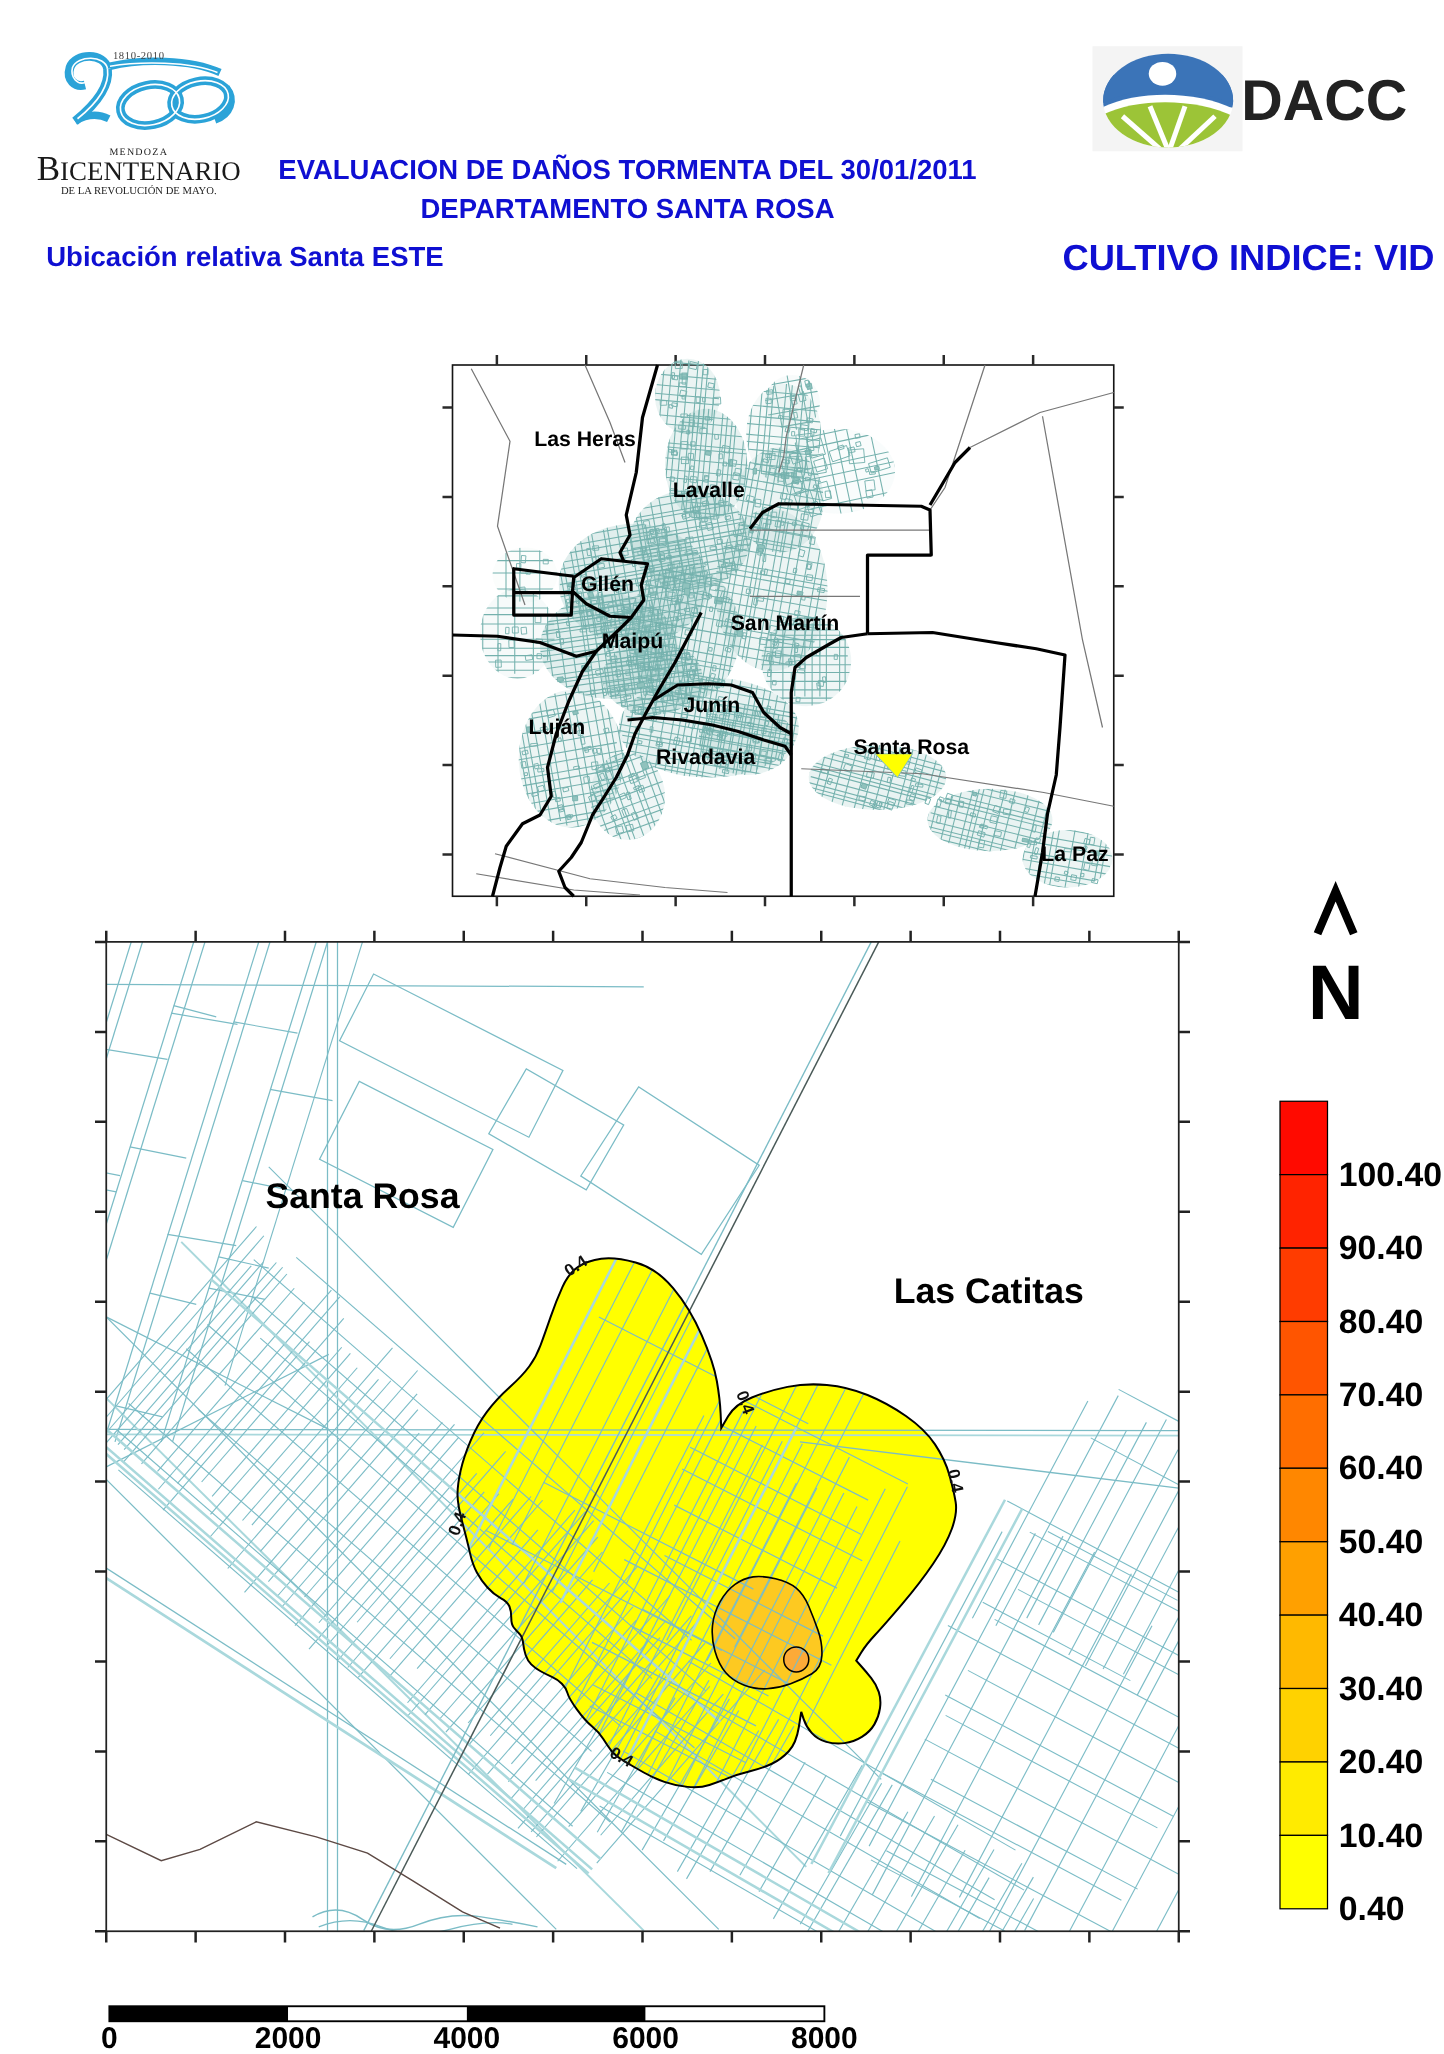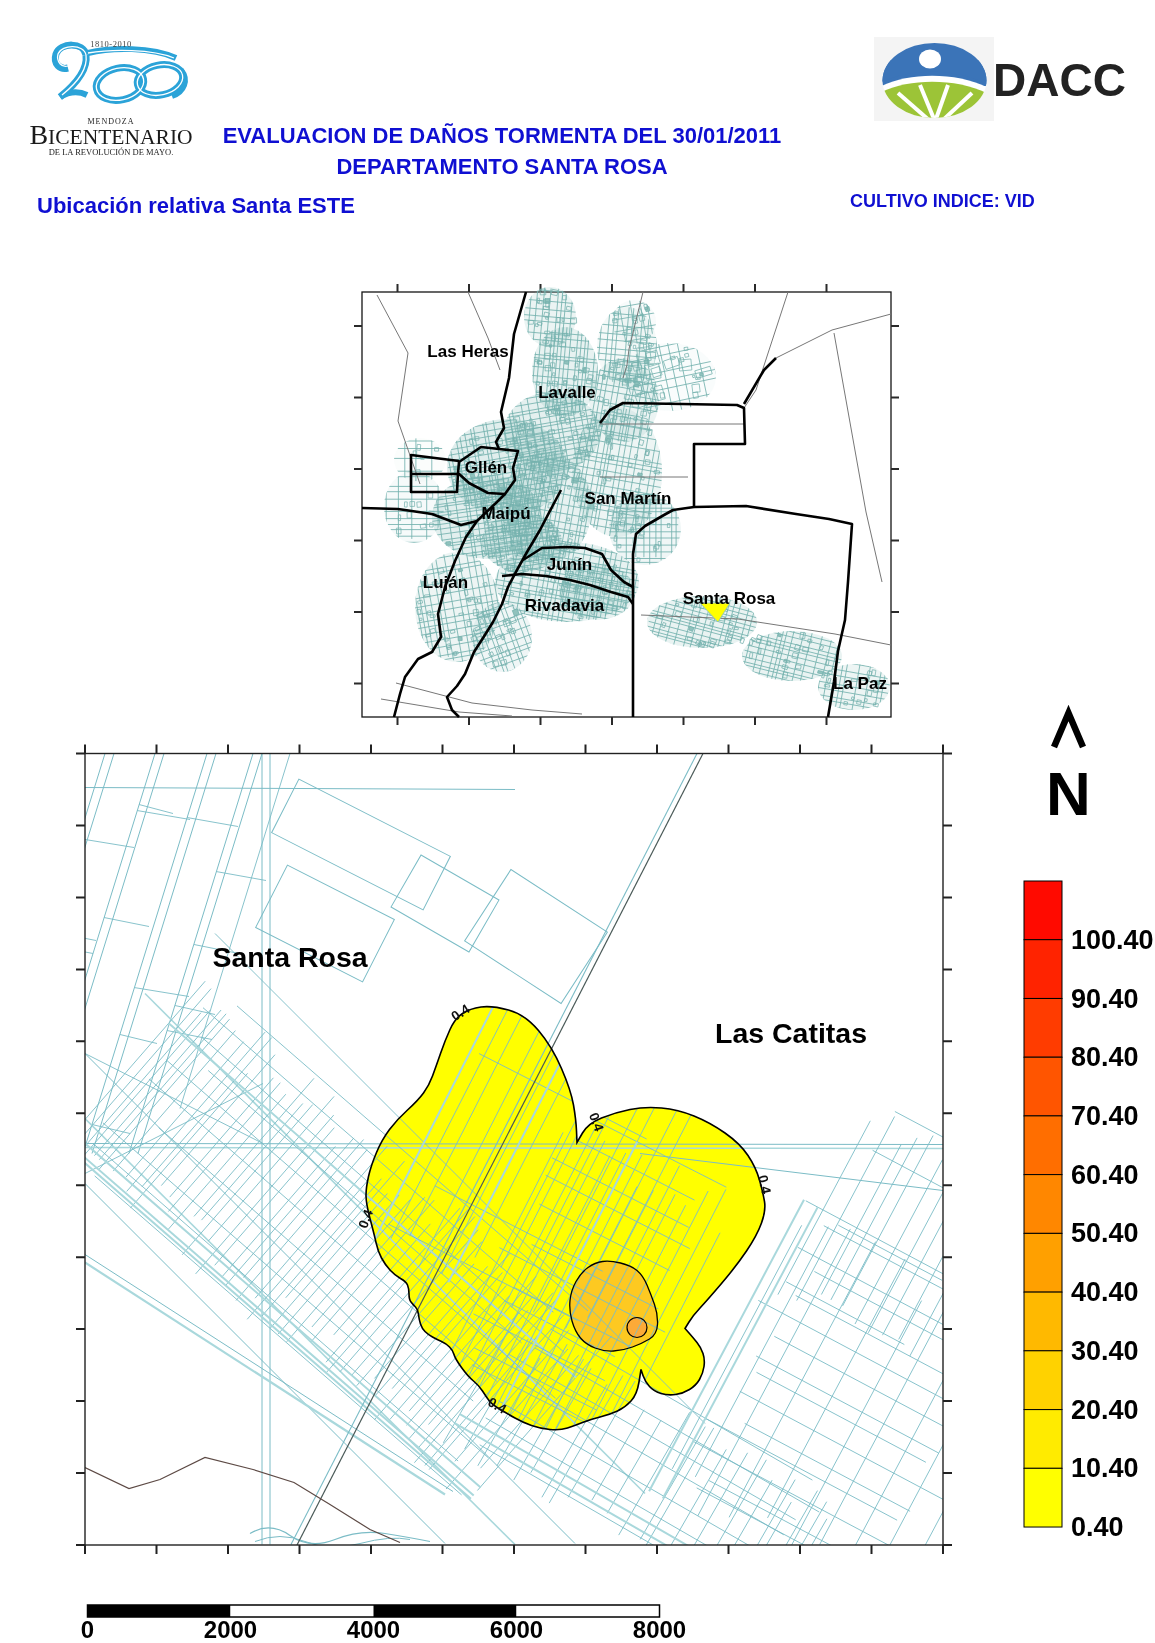--- a/index.html
+++ b/index.html
@@ -42,21 +42,21 @@
         <path d="M76,104 L88,70"></path>
         <path d="M70,106 L38,78"></path>
         <path d="M82,106 L112,78"></path>
 </g>
 <ellipse cx="70" cy="44" rx="11" ry="9.5" fill="#fff"></ellipse>
 </g>
 <text x="133" y="81" font-size="46" font-weight="bold" fill="#222">DACC</text>
 </svg>
 <div class="t" style="left:0;top:120px;width:1004px;text-align:center;font-size:22px;line-height:31px">EVALUACION DE DAÑOS TORMENTA DEL 30/01/2011<br>DEPARTAMENTO SANTA ROSA</div>
 <div class="t" style="left:37px;top:193px;font-size:22px">Ubicación relativa Santa ESTE</div>
-<div class="t" style="left:850px;top:191px;font-size:18px">CULTIVO INDICE: VID</div>
+<div class="t" style="left:850px;top:191px;font-size:29px">CULTIVO INDICE: VID</div>
 <svg style="position:absolute;left:352px;top:282px" width="549" height="445" viewBox="-10 -10 549 445">
     <rect x="0" y="0" width="529" height="425" fill="#ffffff" stroke="#151515" stroke-width="1.3"></rect>
     <path d="M35.5,0 l0,-8 M35.5,425 l0,8 M107.0,0 l0,-8 M107.0,425 l0,8 M178.5,0 l0,-8 M178.5,425 l0,8 M250.0,0 l0,-8 M250.0,425 l0,8 M321.5,0 l0,-8 M321.5,425 l0,8 M393.0,0 l0,-8 M393.0,425 l0,8 M464.5,0 l0,-8 M464.5,425 l0,8 M0,34.0 l-8,0 M529,34.0 l8,0 M0,105.5 l-8,0 M529,105.5 l8,0 M0,177.0 l-8,0 M529,177.0 l8,0 M0,248.5 l-8,0 M529,248.5 l8,0 M0,320.0 l-8,0 M529,320.0 l8,0 M0,391.5 l-8,0 M529,391.5 l8,0" stroke="#2a2a2a" stroke-width="2" fill="none"></path>
     <g>
       <clipPath id="smc0">
         <ellipse cx="188" cy="25" rx="26" ry="30"></ellipse>
       </clipPath>
       <ellipse cx="188" cy="25" rx="26" ry="30" fill="#90c2bd" opacity="0.18"></ellipse>
       <g clip-path="url(#smc0)">
         <path d="M147.1,56.1 L152.6,-6.9" stroke="#74b1ad" stroke-width="0.85" fill="none"></path>

